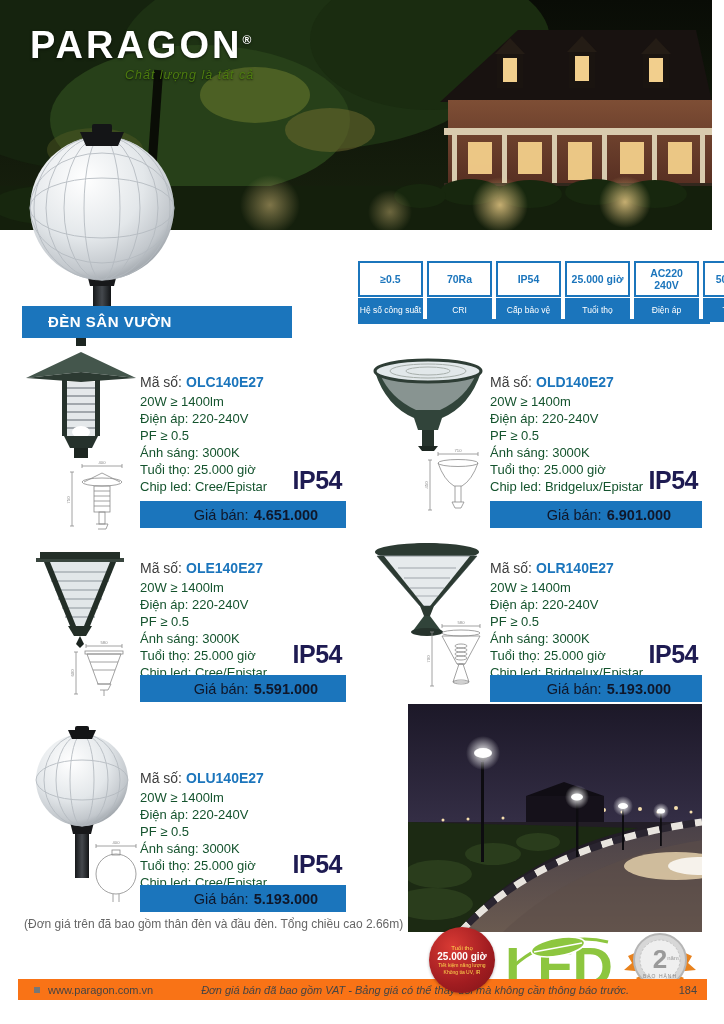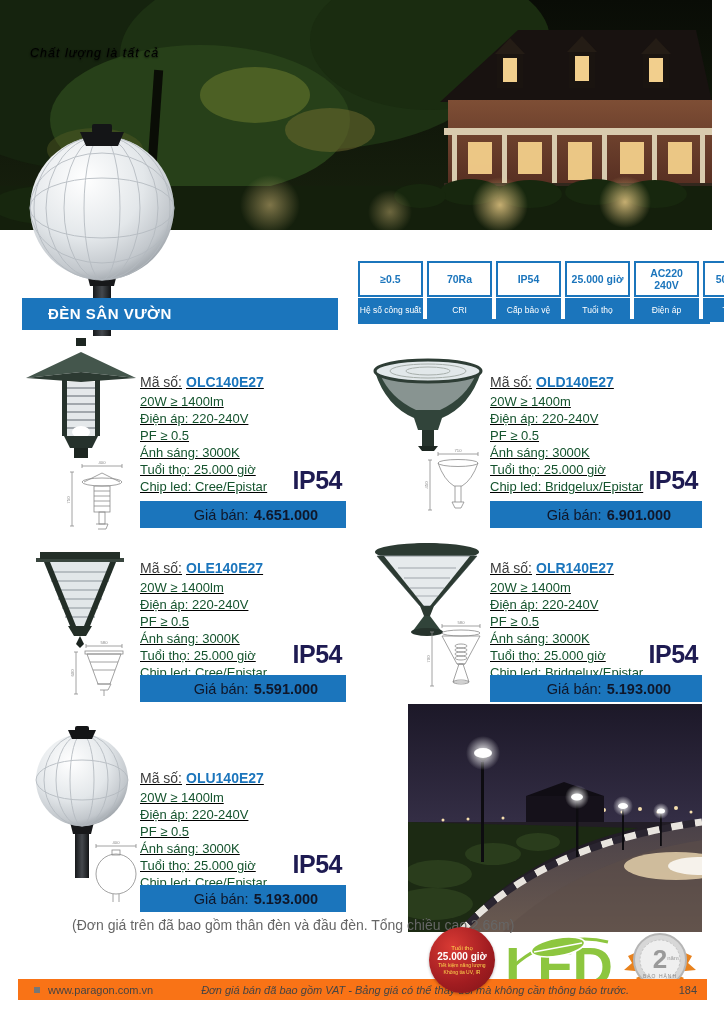--- a/index.html
+++ b/index.html
@@ -10,60 +10,60 @@
     outline:1px solid #d8d8d8;
   }
   .abs{position:absolute;}
 
   
   .hero{left:0;top:0;width:712px;height:230px;}
   .logo-block{left:30px;top:26px;z-index:5;color:#fff;}
   .logo-text{font-size:38px;font-weight:bold;letter-spacing:3px;line-height:1;
     text-shadow:0 1px 3px rgba(0,0,0,.6);}
   .logo-reg{font-size:12px;vertical-align:super;font-weight:bold;}
-  .logo-tagline{margin-top:20px;text-align:right;font-style:italic;font-size:12.5px;
-    color:#000000;text-shadow:0 1px 2px rgba(0,0,0,.7);letter-spacing:1px;}
+  .logo-tagline{margin-top:4px;text-align:right;font-style:italic;font-size:12.5px;
+    color:#4d7c0f;text-shadow:0 1px 2px rgba(0,0,0,.7);letter-spacing:1px;}
 
   
   .globe-hero{left:18px;top:124px;z-index:1;}
 
   
   .spec-table{left:358px;top:261px;width:410px;display:flex;gap:4px;z-index:2;}
   .spec-col{flex:1;display:flex;flex-direction:column;}
   .spec-value{border:2px solid #1b75bc;background:#fff;color:#1b75bc;
     font-size:10.5px;font-weight:bold;display:flex;align-items:center;justify-content:center;
     text-align:center;min-height:30px;line-height:1.15;padding:1px 1px;}
   .spec-label{background:#1b75bc;color:#fff;font-size:8.5px;display:flex;align-items:center;
     justify-content:center;text-align:center;min-height:22px;line-height:1.2;padding:1px 1px;margin-top:1px;}
   .blue-rule{left:358px;top:319px;width:352px;height:5px;background:#1b75bc;}
 
   
-  .banner{left:22px;top:298px;width:316px;height:32px;background:#1b75bc;z-index:3;
+  .banner{left:22px;top:306px;width:270px;height:32px;background:#1b75bc;z-index:3;
     color:#fff;font-size:15px;font-weight:bold;letter-spacing:.5px;
     display:flex;align-items:center;padding-left:26px;box-sizing:border-box;
     border-bottom:2px solid #14589200;}
 
   
-  .card{position:absolute;text-decoration:underline;}
+  .card{position:absolute;}
   .codeline{font-size:14px;color:#3c3c3c;margin-bottom:3px;}
   .code-label{margin-right:4px;}
   .code{color:#1b75bc;font-weight:bold;}
   .spec{font-size:13px;color:#14532d;line-height:17px;}
   .ip{position:absolute;right:4px;bottom:33px;font-size:25px;font-weight:bold;
     color:#1e1b52;letter-spacing:-.5px;}
   .pricebar{position:absolute;left:0;right:0;bottom:0;height:27px;background:#1b75bc;
     color:#0f172a;display:flex;align-items:center;justify-content:center;
     font-size:14.5px;padding-left:26px;box-sizing:border-box;}
   .pricebar .pl{margin-right:5px;}
   .pricebar .pv{font-weight:bold;}
 
   .tech text.dim{font-size:4.2px;fill:#888;font-family:"Liberation Sans",sans-serif;}
 
   
-  .footnote{left:24px;top:917px;font-size:14px;color:#666;margin-left:48px;}
+  .footnote{left:24px;top:917px;font-size:12px;color:#666;}
 
   
   .red-badge{left:429px;top:927px;width:66px;height:66px;border-radius:50%;
     background:radial-gradient(circle at 35% 30%,#d93a34,#a01c20 60%,#7e1418);
     color:#ffd94d;display:flex;flex-direction:column;align-items:center;justify-content:center;
     text-align:center;z-index:2;box-shadow:0 1px 3px rgba(0,0,0,.3);}
   .rb1{font-size:6px;}
   .rb2{font-size:10px;font-weight:bold;color:#fff;line-height:1.1;}
   .rb3,.rb4{font-size:5px;line-height:1.25;}
   .led-logo{left:502px;top:930px;}
@@ -151,20 +151,21 @@
       <ellipse cx="420" cy="196" rx="26" ry="12"></ellipse>
         <ellipse cx="60" cy="205" rx="70" ry="20"></ellipse>
     </g>
     <circle cx="500" cy="205" r="28" fill="url(#glow)"></circle>
     <circle cx="625" cy="202" r="26" fill="url(#glow)"></circle>
     <circle cx="270" cy="205" r="30" fill="url(#glow)" opacity=".6"></circle>
     <circle cx="390" cy="212" r="22" fill="url(#glow)" opacity=".5"></circle>
   </svg>
 
   <div class="abs logo-block">
+    <div class="logo-text"><span>PARAGON</span><span class="logo-reg">®</span></div>
     <div class="logo-tagline">Chất lượng là tất cả</div>
   </div>
 
   <svg class="abs globe-hero" width="168" height="212" viewBox="0 0 168 212">
     <defs>
       <radialGradient id="sphg" cx="38%" cy="30%" r="75%">
         <stop offset="0" stop-color="#ffffff"></stop>
           <stop offset=".55" stop-color="#e3e7ea"></stop>
         <stop offset=".85" stop-color="#c2c7cc"></stop>
           <stop offset="1" stop-color="#9aa0a6"></stop>

